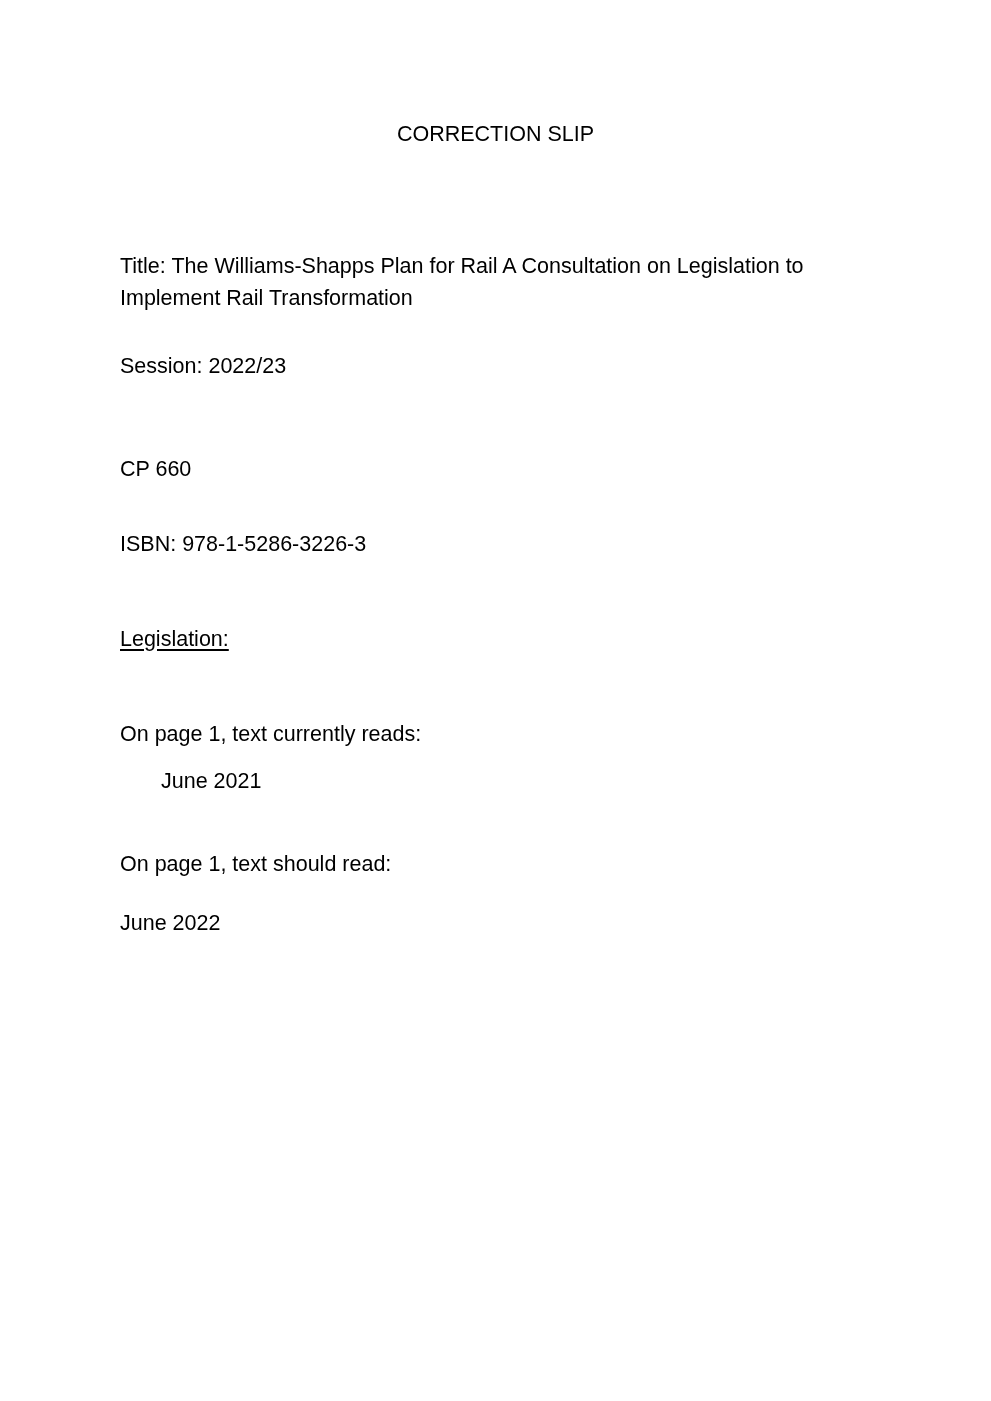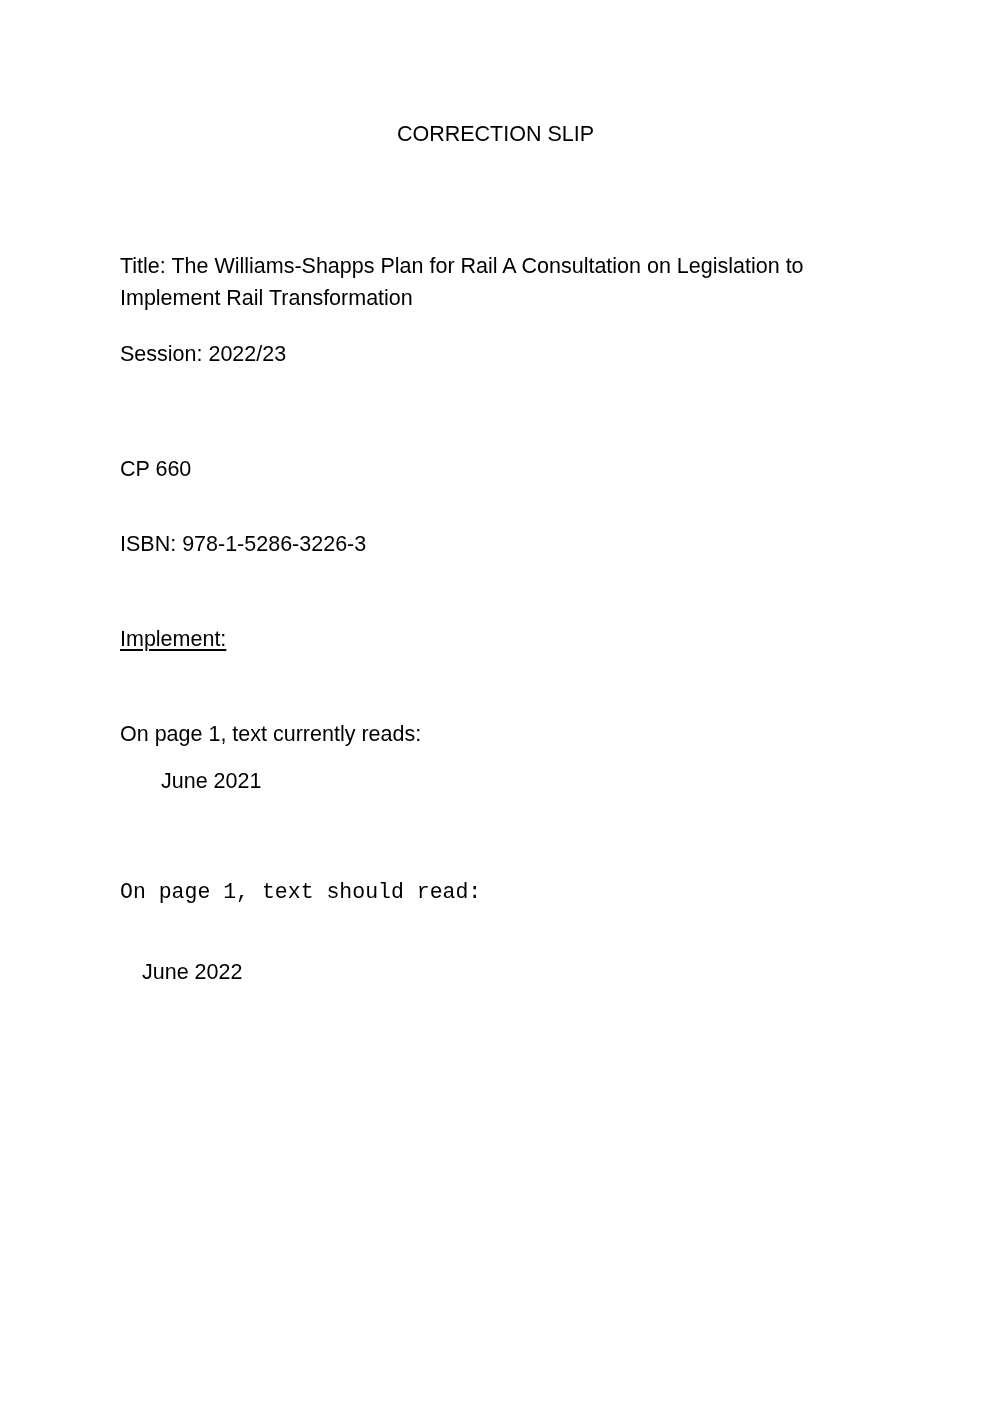--- a/index.html
+++ b/index.html
@@ -54,28 +54,28 @@
 
 <div class="page">
 
   <div class="heading">CORRECTION SLIP</div>
 
   <div class="title-block">
     <div>Title: The Williams-Shapps Plan for Rail A Consultation on Legislation to</div>
     <div>Implement Rail Transformation</div>
   </div>
 
-  <div class="line" style="top:338px;text-align:right;">Session: 2022/23</div>
+  <div class="line" style="top:350px;text-align:right;">Session: 2022/23</div>
 
   <div class="line" style="top:433px;margin-top:20px;">CP 660</div>
 
   <div class="line" style="top:528px;">ISBN: 978-1-5286-3226-3</div>
 
-  <div class="line underline" style="top:623px;">Implement:</div>
+  <div class="line underline" style="top:623px;">Legislation:</div>
 
   <div class="line" style="top:718px;">On page 1, text currently reads:</div>
   <div class="line" style="top:765px;margin-left:41px;">June 2021</div>
 
-  <div class="line" style="top:876px;font-family:Liberation Mono, monospace;">On page 1, text should read:</div>
-  <div class="line" style="top:956px;margin-left:22px;">June 2022</div>
+  <div class="line" style="top:848px;">On page 1, text should read:</div>
+  <div class="line" style="top:907px;">June 2022</div>
 
 
 </div>
 
 </body></html>

